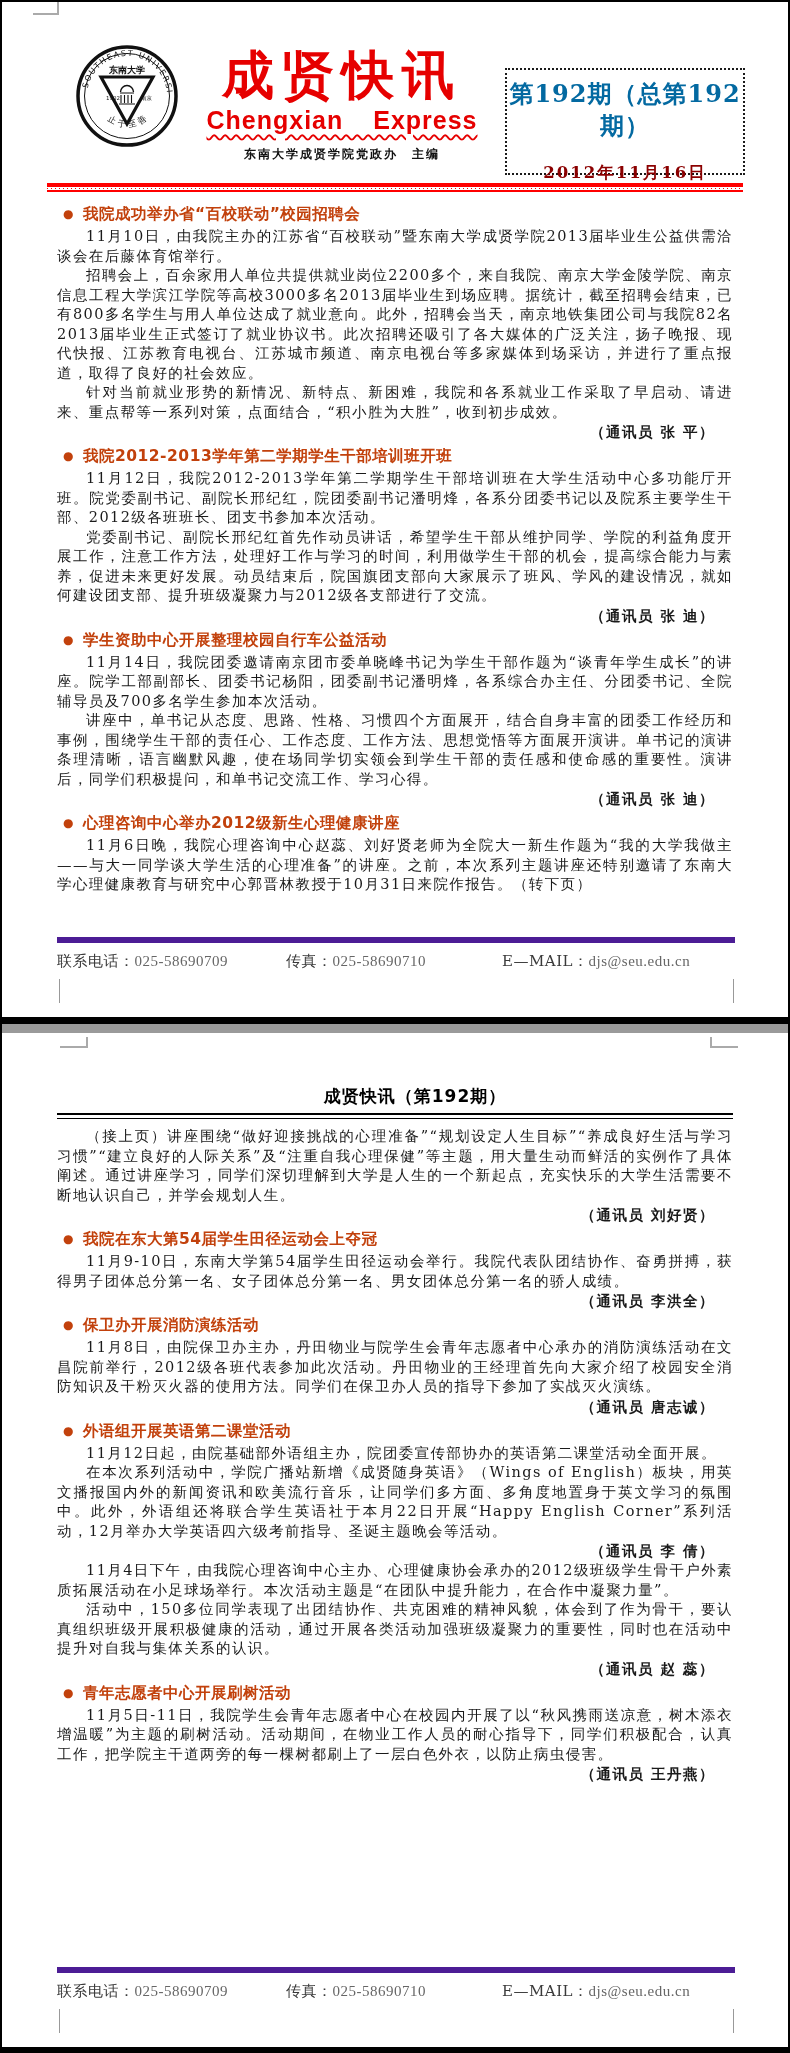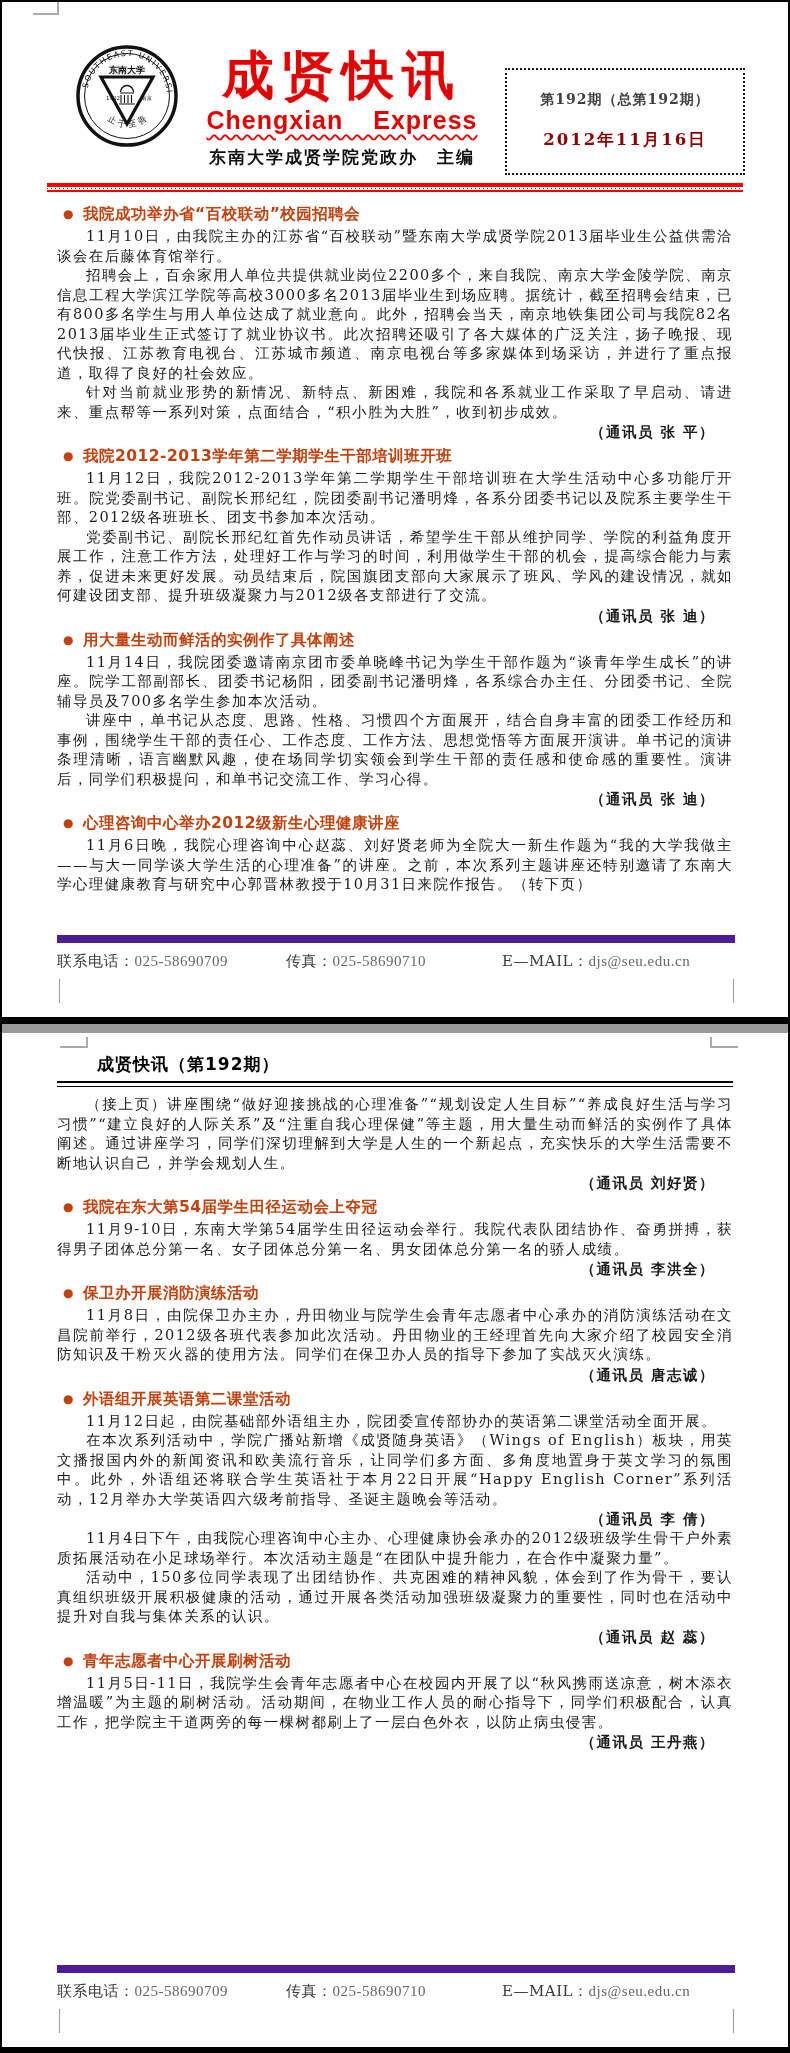--- a/index.html
+++ b/index.html
@@ -23,52 +23,52 @@
   
   .masthead { display:flex; padding:42px 43px 0 73px; }
   .seal { width:104px; height:104px; flex:0 0 auto; }
   .mast-center { flex:1; text-align:center; padding-top:4px; }
   .title-cn { font-size:52px; line-height:1.05; color:#e60000; font-weight:bold;
               letter-spacing:8px; font-family:"DejaVu Serif", serif; }
   .title-en { font-size:25px; color:#e60000; font-weight:bold; letter-spacing:1px;
               word-spacing:22px; margin-top:3px;
               text-decoration:underline wavy #e60000 1.5px; text-underline-offset:5px;
               font-family:Liberation Sans, sans-serif; }
-  .editor-line { font-size:17px; font-weight:bold; color:#111; margin-top:11px;
+  .editor-line { font-size:12px; font-weight:bold; color:#111; margin-top:11px;
                  letter-spacing:2px; font-family:"DejaVu Sans", sans-serif; }
   .issue-box { flex:0 0 auto; width:236px; margin-top:24px; height:99px;
                border:2px dotted #1a1a1a; text-align:center; padding-top:4px; }
-  .issue-line1 { font-size:14px; font-weight:bold; color:#404040; margin-top:17px; letter-spacing:1px; }
+  .issue-line1 { font-size:24px; font-weight:bold; color:#0369a1; margin-top:4px; letter-spacing:1px; }
   .issue-line2 { font-size:16.5px; font-weight:bold; color:#8b0000; margin-top:20px; letter-spacing:2px; }
 
   .red-rule { margin:8px 45px 0 45px; height:3px; border-top:4px solid #ff0000;
               border-bottom:2px solid #ff0000;
               background-image:repeating-linear-gradient(90deg,#ff0000 0 1px, transparent 1px 4px);
               background-size:100% 1px; background-repeat:no-repeat; background-position:center; }
 
   
   .articles { padding:8px 55px 0 55px; }
   .headline { font-family:"DejaVu Sans", sans-serif; font-weight:bold; font-size:15.5px;
               color:#c2410c; margin:5px 0 2px 0; padding-left:6px; line-height:19px; letter-spacing:0.5px; }
   .headline .bullet { font-size:12px; margin-right:9px; position:relative; top:-1px; }
   .body-para { margin:0; text-indent:2em; font-size:14.5px; line-height:19.5px;
                letter-spacing:1.4px; text-align:justify; color:#1a1a1a; }
   .signature { text-align:right; padding-right:18px; font-size:14.5px; line-height:20px;
                color:#1a1a1a; font-weight:bold; letter-spacing:1.5px; }
 
   
-  .p2-head { padding:20px 55px 0 55px; }
+  .p2-head { padding:52px 55px 0 55px;text-align:center; }
   .p2-title { font-family:"DejaVu Sans", sans-serif; font-weight:bold; font-size:17px;
               color:#000; padding-left:40px; letter-spacing:1px; }
   .black-rule { margin:5px 55px 0 55px; height:3px; border-top:2px solid #000;
                 border-bottom:1px solid #000; }
 
   
   .page-footer { position:absolute; left:55px; right:53px; bottom:46px;
-                 border-top:8px solid #4c1d95; padding-top:9px; font-size:15px;
+                 border-top:6px solid #4c1d95; padding-top:9px; font-size:15px;
                  color:#4a4a4a; letter-spacing:0.5px; white-space:nowrap; }
   .page-footer .f-label { color:#3a3a3a; }
   .page-footer .f-value { color:#666; font-family:"Liberation Serif", serif; }
   .page-footer .f-fax { margin-left:58px; }
   .page-footer .f-mail { margin-left:76px; }
 
   svg text { fill:#111; font-family:"DejaVu Sans", sans-serif; }
 </style>
 </head>
 <body>
@@ -122,21 +122,21 @@
           <p class="body-para">针对当前就业形势的新情况、新特点、新困难，我院和各系就业工作采取了早启动、请进来、重点帮等一系列对策，点面结合，“积小胜为大胜”，收到初步成效。</p>
           <div class="signature">（通讯员 张 平）</div>
         </div>
         <div>
           <div class="headline"><span class="bullet">●</span><span>我院2012-2013学年第二学期学生干部培训班开班</span></div>
           <p class="body-para">11月12日，我院2012-2013学年第二学期学生干部培训班在大学生活动中心多功能厅开班。院党委副书记、副院长邢纪红，院团委副书记潘明烽，各系分团委书记以及院系主要学生干部、2012级各班班长、团支书参加本次活动。</p>
           <p class="body-para">党委副书记、副院长邢纪红首先作动员讲话，希望学生干部从维护同学、学院的利益角度开展工作，注意工作方法，处理好工作与学习的时间，利用做学生干部的机会，提高综合能力与素养，促进未来更好发展。动员结束后，院国旗团支部向大家展示了班风、学风的建设情况，就如何建设团支部、提升班级凝聚力与2012级各支部进行了交流。</p>
           <div class="signature">（通讯员 张 迪）</div>
         </div>
         <div>
-          <div class="headline"><span class="bullet">●</span><span>用大量生动而鲜活的实例作了具体阐述</span></div>
+          <div class="headline"><span class="bullet">●</span><span>学生资助中心开展整理校园自行车公益活动</span></div>
           <p class="body-para">11月14日，我院团委邀请南京团市委单晓峰书记为学生干部作题为“谈青年学生成长”的讲座。院学工部副部长、团委书记杨阳，团委副书记潘明烽，各系综合办主任、分团委书记、全院辅导员及700多名学生参加本次活动。</p>
           <p class="body-para">讲座中，单书记从态度、思路、性格、习惯四个方面展开，结合自身丰富的团委工作经历和事例，围绕学生干部的责任心、工作态度、工作方法、思想觉悟等方面展开演讲。单书记的演讲条理清晰，语言幽默风趣，使在场同学切实领会到学生干部的责任感和使命感的重要性。演讲后，同学们积极提问，和单书记交流工作、学习心得。</p>
           <div class="signature">（通讯员 张 迪）</div>
         </div>
         <div>
           <div class="headline"><span class="bullet">●</span><span>心理咨询中心举办2012级新生心理健康讲座</span></div>
           <p class="body-para">11月6日晚，我院心理咨询中心赵蕊、刘好贤老师为全院大一新生作题为“我的大学我做主——与大一同学谈大学生活的心理准备”的讲座。之前，本次系列主题讲座还特别邀请了东南大学心理健康教育与研究中心郭晋林教授于10月31日来院作报告。（转下页）</p>
         </div>
       </div>
 

